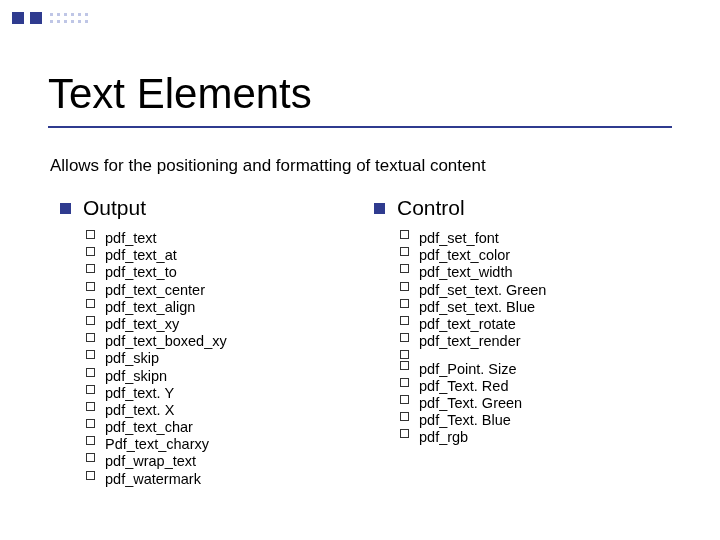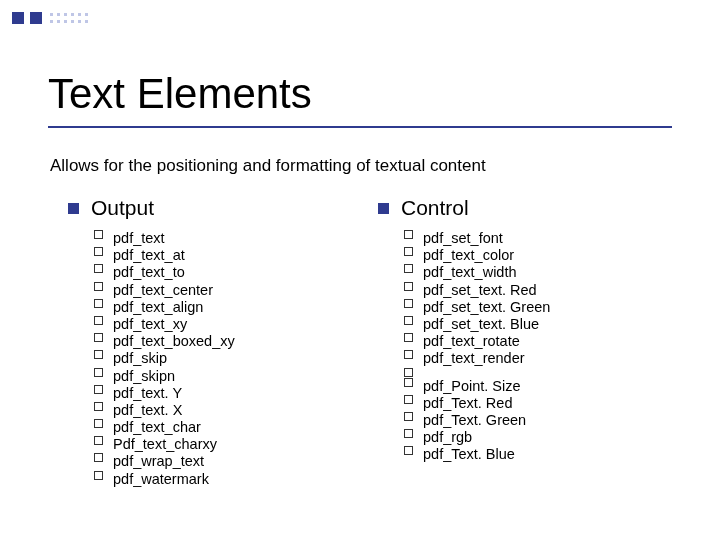--- a/index.html
+++ b/index.html
@@ -5,21 +5,21 @@
   * { margin: 0; padding: 0; box-sizing: border-box; }
   html, body { width: 720px; height: 540px; background: #fff; font-family: Arial, Helvetica, sans-serif; }
   .slide { width: 720px; height: 540px; position: relative; padding: 4px; text-decoration: underline; }
   .deco { position: absolute; top: 12px; left: 12px; display: flex; align-items: flex-start; gap: 4px; }
   .deco .sq { width: 12px; height: 12px; background: #2f3b8f; margin-right: 2px; }
   .deco .dots { display: grid; grid-template-columns: repeat(6, 4px); grid-template-rows: repeat(2, 4px); gap: 3px; margin-left: 2px; margin-top: 1px; }
   .deco .dot { width: 3px; height: 3px; background: #bfc6e6; }
   .title { position: absolute; top: 70px; left: 48px; font-size: 42px; font-weight: 400; color: #000; }
   .rule { position: absolute; top: 126px; left: 48px; width: 624px; height: 2px; background: #2f3b8f; }
   .subtitle { position: absolute; top: 156px; left: 50px; font-size: 17px; color: #000; }
-  .cols { position: absolute; top: 196px; left: 68px; right: 40px; display: flex; }
+  .cols { position: absolute; top: 196px; left: 60px; right: 40px; display: flex; }
   .col { flex: 1; }
   .col + .col { margin-left: 8px; }
   .colhead { display: flex; align-items: center; margin-bottom: 10px; }
   .sqbullet { width: 11px; height: 11px; background: #2f3b8f; margin-right: 12px; flex-shrink: 0; }
   .colhead-label { font-size: 21px; color: #000; }
   .items { padding-left: 26px; }
   .item { display: flex; align-items: flex-start; margin-bottom: 1.2px; }
   .hollow { width: 9px; height: 9px; border: 1px solid #333; margin-right: 10px; flex-shrink: 0; }
   .item-label { font-size: 14.5px; color: #000; }
 </style>
@@ -135,24 +135,20 @@
         <div class="item">
             <div class="hollow"></div>
             <span class="item-label">pdf_text_color</span>
           </div>
         <div class="item">
             <div class="hollow"></div>
             <span class="item-label">pdf_text_width</span>
           </div>
         <div class="item">
             <div class="hollow"></div>
-            <span class="item-label">pdf_set_text. Red</span>
-          </div>
-        <div class="item">
-            <div class="hollow"></div>
             <span class="item-label">pdf_set_text. Green</span>
           </div>
         <div class="item">
             <div class="hollow"></div>
             <span class="item-label">pdf_set_text. Blue</span>
           </div>
         <div class="item">
             <div class="hollow"></div>
             <span class="item-label">pdf_text_rotate</span>
           </div>
@@ -170,23 +166,23 @@
         <div class="item">
             <div class="hollow"></div>
             <span class="item-label">pdf_Text. Red</span>
           </div>
         <div class="item">
             <div class="hollow"></div>
             <span class="item-label">pdf_Text. Green</span>
           </div>
         <div class="item">
             <div class="hollow"></div>
-            <span class="item-label">pdf_rgb</span>
+            <span class="item-label">pdf_Text. Blue</span>
           </div>
         <div class="item">
             <div class="hollow"></div>
-            <span class="item-label">pdf_Text. Blue</span>
+            <span class="item-label">pdf_rgb</span>
           </div>
       </div>
     </div>
 
   </div>
 </div>
 
 </body></html>

